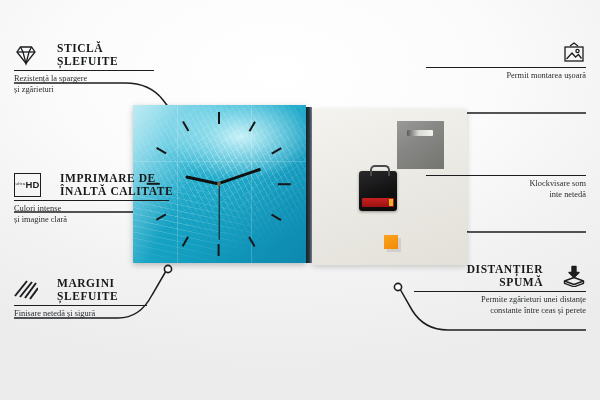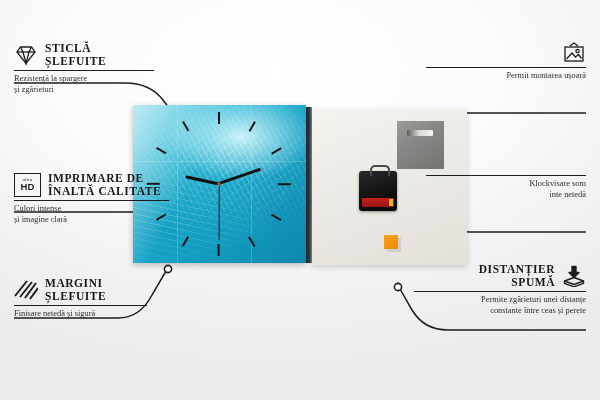--- a/index.html
+++ b/index.html
@@ -80,35 +80,35 @@
     background:linear-gradient(150deg,#fba31d 0%,#f08a07 100%);
     box-shadow:3px 3px 0 rgba(200,200,196,.75);
   }
   
   .hand{position:absolute;background:#101010;transform-origin:0% 50%;border-radius:1px;}
   .pivot{position:absolute;width:4px;height:4px;border-radius:50%;
     background:#6d6a4a;left:-2px;top:-2px;}
   .tick{position:absolute;background:#17171a;transform-origin:50% 0%;}
   
   .callout{position:absolute;width:185px;}
-  .co-head{display:flex;align-items:center;gap:7px;}
+  .co-head{display:flex;align-items:center;gap:19px;}
   .co-title{
     font-size:11.5px;line-height:12.5px;font-weight:bold;color:#16181a;
     letter-spacing:.55px;font-family:"Liberation Serif", serif;
   }
   .co-rule{height:1.4px;background:#1b1d1f;margin:3px 0 3px;}
   .co-sub{font-size:8.4px;line-height:10.2px;color:#2a2c2e;}
   .left .co-head{justify-content:flex-start;}
   .left .co-title,.left .co-sub{text-align:left;}
   .right .co-head{justify-content:flex-end;}
   .right .co-title,.right .co-sub{text-align:right;}
   .ico{flex:0 0 auto;width:24px;height:22px;display:block;}
   .hdbadge{
     flex:0 0 auto;width:25px;height:22px;border:1.3px solid #1b1d1f;
-    display:flex;flex-direction:column;align-items:center;justify-content:center;
+    display:flex;flex-direction:row;align-items:center;justify-content:center;
     line-height:1;
   }
   .hd-ultra{font-size:4.4px;letter-spacing:.3px;color:#1b1d1f;
     font-family:"Liberation Sans", sans-serif;}
   .hd-big{font-size:9.5px;font-weight:bold;color:#1b1d1f;
     font-family:"Liberation Sans", sans-serif;letter-spacing:.2px;}
   svg.leaders{position:absolute;left:0;top:0;width:600px;height:400px;pointer-events:none;}
 </style>
 </head>
 <body>

